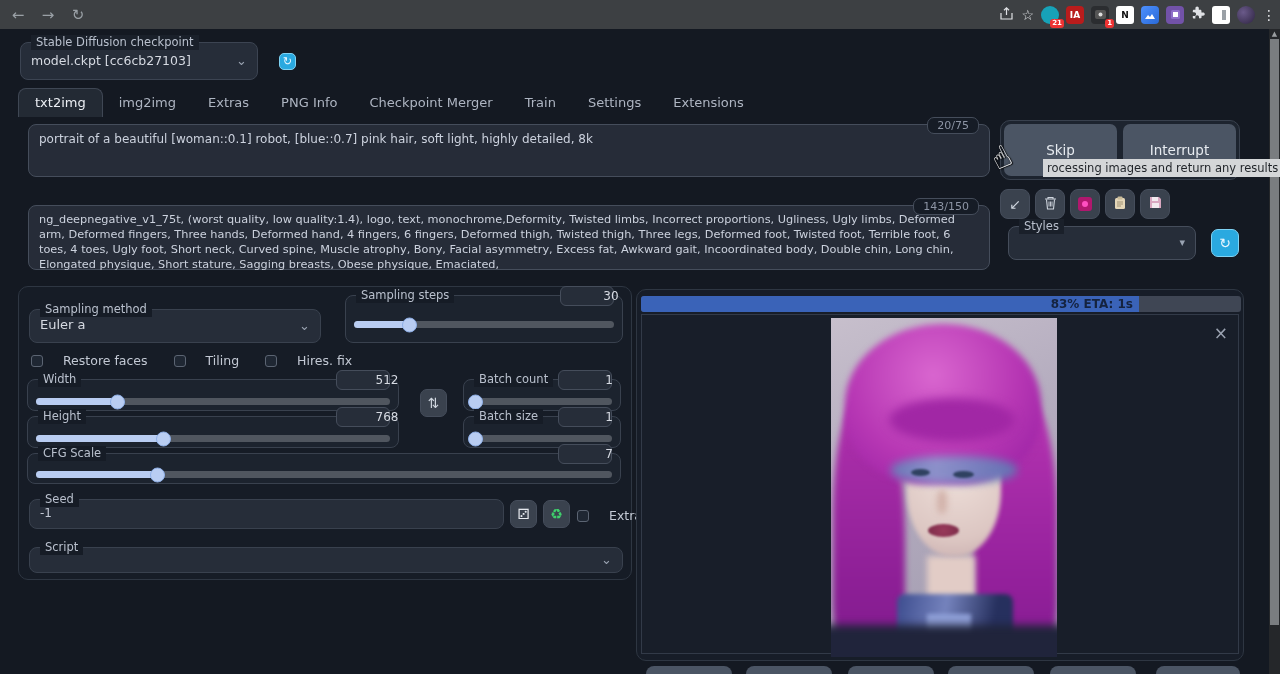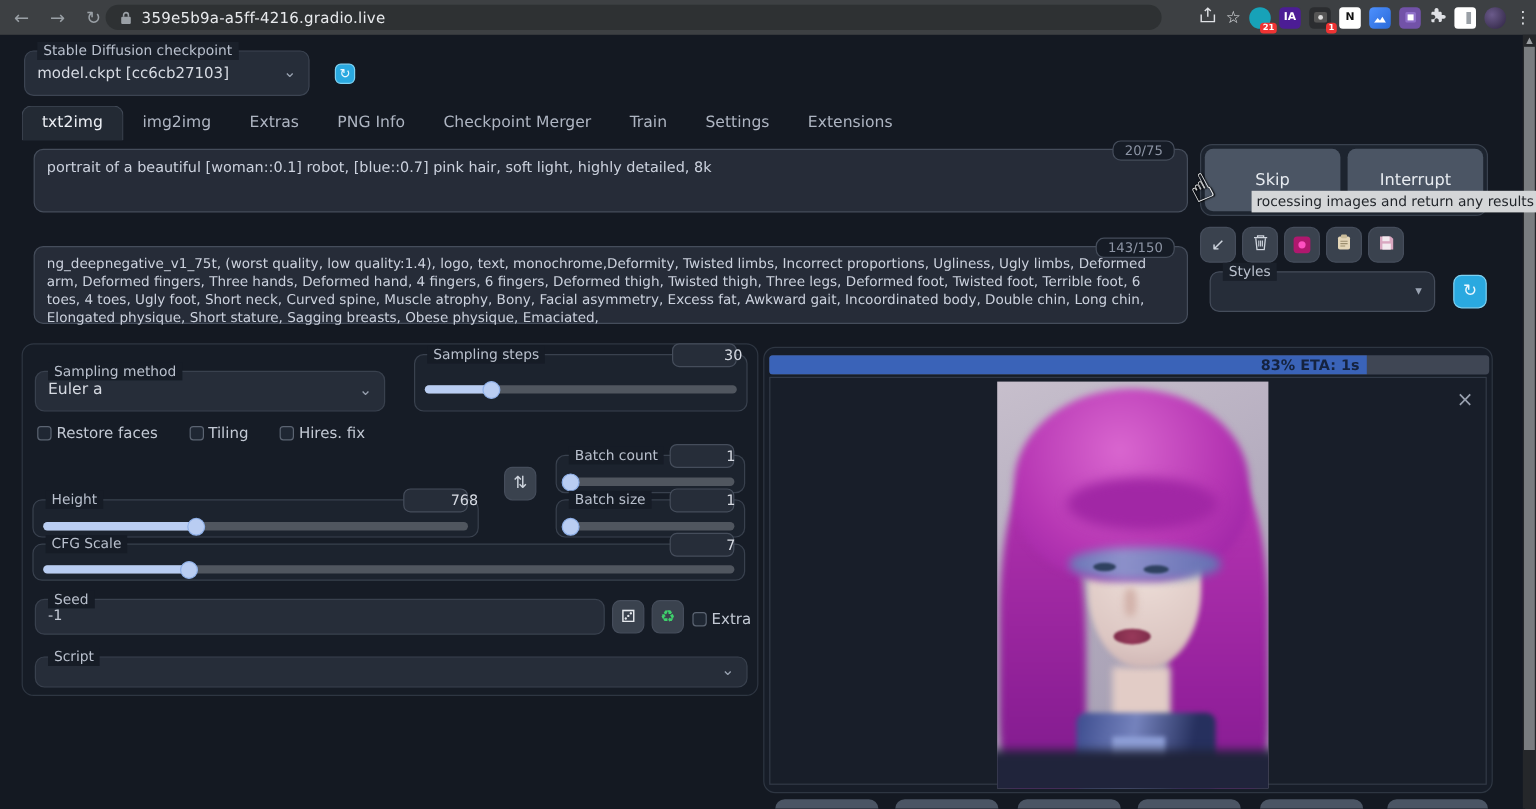--- a/index.html
+++ b/index.html
@@ -74,21 +74,21 @@
   .blk .chip-label { background:#161c26; }
   .numbox { position:absolute; top:-10px; right:8px; width:54px; height:20px; background:#262d39;
             border:1px solid #454d5b; border-radius:6px; color:#d6dae2; font-size:12px;
             display:flex; align-items:center; justify-content:center;padding-left:48px; }
   .slider { position:absolute; left:8px; right:8px; bottom:5px; height:7px; background:#50565f;
             border-radius:4px; }
   .slider .fill { position:absolute; left:0; top:0; bottom:0; background:#b9cdf2; border-radius:4px; }
   .slider .knob { position:absolute; top:50%; width:15px; height:15px; background:#b9cdf2;
                   border:1px solid #8fb0e8; border-radius:50%; transform:translate(-7px,-50%); }
   .cb-row { position:absolute; left:12px; top:352px; display:flex; gap:26px; }
-  .cb { display:flex; align-items:center; gap:4px; }
+  .cb { display:flex; align-items:center; gap:20px; }
   .cb .box { width:12px; height:12px; background:#1f2733; border:1px solid #5b6472; border-radius:3px; }
   .cb .lbl { color:#c3c9d4; font-size:12.5px; }
   .sq-btn { position:absolute; width:27px; height:28px; background:#3a424e; border:1px solid #454d5b;
             border-radius:7px; display:flex; align-items:center; justify-content:center;
             color:#cfd5de; font-size:14px; }
 
   
   .gallery { position:absolute; left:636px; top:289px; width:608px; height:372px;
              background:#171d28; border:1px solid #2e3642; border-radius:10px; }
   .progress { position:absolute; left:4px; top:6px; width:600px; height:16px; background:#3f4654;
@@ -137,41 +137,32 @@
 </style>
 </head>
 <body>
 
 <div id="stage">
 
   <div class="browser-bar">
     <div class="nav-btn">←</div>
     <div class="nav-btn">→</div>
     <div class="nav-btn">↻</div>
-    <div class="omnibox">
-      <span class="lock">
-        <svg width="10" height="12" viewBox="0 0 10 12">
-            <rect x="1" y="5" width="8" height="6" rx="1" fill="#9aa0a6"></rect>
-            <path d="M3 5V3.5a2 2 0 0 1 4 0V5" stroke="#9aa0a6" stroke-width="1.3" fill="none"></path>
-          </svg>
-      </span>
-      <span class="url-text">359e5b9a-a5ff-4216.gradio.live</span>
-    </div>
     <div class="chrome-right">
       <span class="ico-glyph">
         <svg width="15" height="15" viewBox="0 0 15 15">
             <path d="M2 7v6h11V7" stroke="#dfe1e5" stroke-width="1.2" fill="none"></path>
             <path d="M7.5 9V2M5 4.2 7.5 1.8 10 4.2" stroke="#dfe1e5" stroke-width="1.2" fill="none"></path>
           </svg>
       </span>
       <span class="ico-glyph">☆</span>
       <span class="ext-ico" style="background:#17a2b8; border-radius:50%;">
         <span class="badge">21</span>
       </span>
-      <span class="ext-ico" style="background:#4c1d95; color:#fff;">IA</span>
+      <span class="ext-ico" style="background:#b91c1c; color:#fff;">IA</span>
       <span class="ext-ico" style="background:#2b2d30;">
         <svg width="11" height="9" viewBox="0 0 11 9">
             <rect width="11" height="9" rx="2" fill="#555"></rect>
             <circle cx="5.5" cy="4.5" r="2" fill="#ddd"></circle>
           </svg>
         <span class="badge">1</span>
       </span>
       <span class="ext-ico" style="background:#fff; color:#111; border-radius:3px;">N</span>
       <span class="ext-ico" style="background:linear-gradient(135deg,#4d90fe,#2a6ad8);">
         <svg width="10" height="8" viewBox="0 0 10 8">
@@ -313,20 +304,28 @@
       <div class="cb">
         <span class="box"></span>
         <span class="lbl">Tiling</span>
       </div>
       <div class="cb">
         <span class="box"></span>
         <span class="lbl">Hires. fix</span>
       </div>
     </div>
 
+    <div class="blk" style="left:8px; top:92px; width:372px; height:32px;">
+      <span class="chip-label">Width</span>
+      <div class="numbox">512</div>
+      <div class="slider">
+        <div class="fill" style="width:23%"></div>
+        <div class="knob" style="left:23%"></div>
+      </div>
+    </div>
 
     <div class="blk" style="left:8px; top:129px; width:372px; height:32px;">
       <span class="chip-label">Height</span>
       <div class="numbox">768</div>
       <div class="slider">
         <div class="fill" style="width:36%"></div>
         <div class="knob" style="left:36%"></div>
       </div>
     </div>
 

